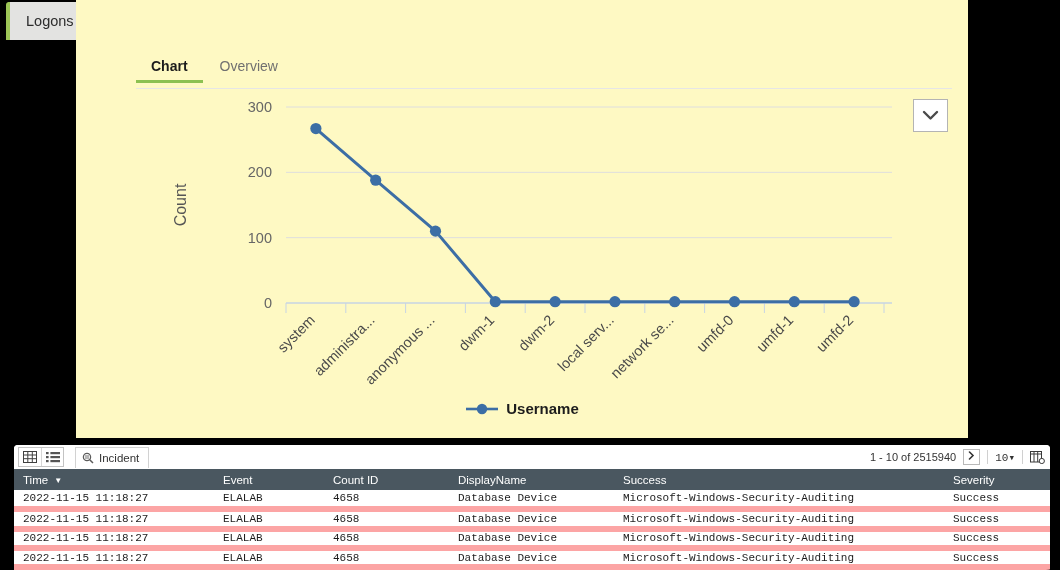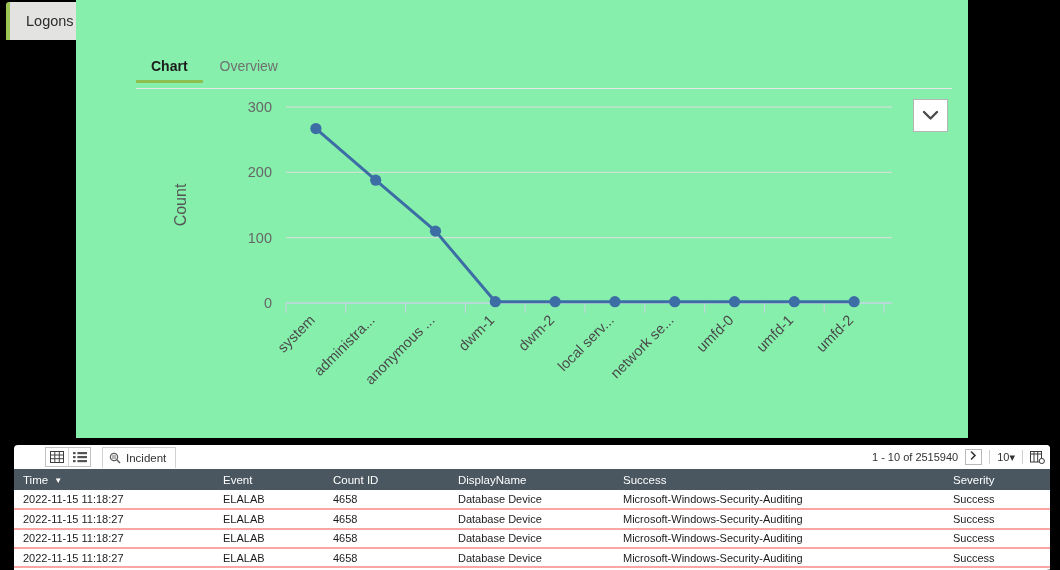--- a/index.html
+++ b/index.html
@@ -60,21 +60,21 @@
     border: 1px solid #3d4a51;
     color: #fff; font-size: 17px; line-height: 23px;
     text-align: center; cursor: pointer;
     font-weight: bold;
   }
 
   
   .panel {
     position: absolute; left: 76px; top: 0;
     width: 892px; height: 438px;
-    background: #86efac;
+    background: #fef9c3;
     padding-left: 12px;
   }
 
   
   .tabs { position: absolute; left: 75px; top: 58px; display: flex; }
   .tab {
     font-size: 14px; padding: 0 0 9px 0; margin-right: 32px;
     color: #707070; cursor: pointer; position: relative;
   }
   .tab.active { color: #1c1c1c; font-weight: bold; }
@@ -110,21 +110,21 @@
 
   
   .grid-panel {
     position: absolute; left: 14px; top: 445px;
     width: 1036px; height: 125px;
     background: #fff; border-radius: 4px 4px 0 0;
     overflow: hidden;
   }
   .grid-toolbar {
     height: 24px; display: flex; align-items: center;
-    background: #fff; padding-left: 4px; position: relative; margin-left: 27px;
+    background: #fff; padding-left: 4px; position: relative;
   }
   .view-toggle { display: flex; border: 1px solid #c3c3c3; height: 20px; }
   .view-btn {
     width: 22px; height: 18px; display: flex; align-items: center; justify-content: center;
     background: #fff; cursor: pointer;
   }
   .view-btn + .view-btn { border-left: 1px solid #d6d6d6; }
   .incident-tab {
     margin-left: 11px; height: 21px; display: flex; align-items: center;
     border: 1px solid #d2d2d2; border-bottom: none; background: #fff;
@@ -135,32 +135,32 @@
     position: absolute; right: 5px; top: 0; height: 24px;
     display: flex; align-items: center; gap: 7px;
   }
   .page-info { font-size: 11px; color: #333; }
   .next-btn {
     width: 17px; height: 16px; border: 1px solid #b9b9b9; background: #fff;
     font-size: 10px; line-height: 14px; text-align: center; color: #333;
     cursor: pointer; font-weight: bold;
   }
   .tb-sep { width: 1px; height: 14px; background: #d0d0d0; }
-  .page-size { font-size: 11px; color: #333; cursor: pointer; white-space: nowrap; }
+  .page-size { font-size: 11px; color: #333; cursor: pointer; white-space: nowrap; font-family: Liberation Mono, monospace; }
   .col-icon { cursor: pointer; display: flex; }
 
   table.grid { width: 100%; border-collapse: collapse; table-layout: fixed; }
   table.grid thead th {
     background: #4a5760; color: #fff; font-size: 11.5px; font-weight: normal;
     text-align: left; height: 21px; padding: 0 0 0 9px; white-space: nowrap;
   }
   table.grid tbody td {
     font-size: 11px; color: #1c1c1c; height: 19.3px;
-    padding: 0 0 0 9px; border-bottom: 2px solid #fca5a5;
-    white-space: nowrap; overflow: hidden;
+    padding: 0 0 0 9px; border-bottom: 6px solid #fca5a5;
+    white-space: nowrap; overflow: hidden; font-family: Liberation Mono, monospace;
   }
   .sort-caret { font-size: 8px; margin-left: 6px; display: inline-block; vertical-align: 1px; }
 
   .c-time { width: 200px; } .c-dev { width: 110px; } .c-eid { width: 125px; }
   .c-dn { width: 165px; } .c-src { width: 330px; } .c-sev { width: 106px; }
 
   
   .corner { position: absolute; width: 14px; height: 14px; background: #000; }
 </style>
 </head>
@@ -240,20 +240,29 @@
           <circle cx="343.29999999999995" cy="206.69333333333333" r="5.6" fill="#3c6ea5"></circle>
           <circle cx="403.09999999999997" cy="206.69333333333333" r="5.6" fill="#3c6ea5"></circle>
           <circle cx="462.9" cy="206.69333333333333" r="5.6" fill="#3c6ea5"></circle>
           <circle cx="522.7" cy="206.69333333333333" r="5.6" fill="#3c6ea5"></circle>
           <circle cx="582.5" cy="206.69333333333333" r="5.6" fill="#3c6ea5"></circle>
           <circle cx="642.3" cy="206.69333333333333" r="5.6" fill="#3c6ea5"></circle>
           <circle cx="702.1" cy="206.69333333333333" r="5.6" fill="#3c6ea5"></circle>
         </svg>
     </div>
 
+    <div class="legend">
+      <span class="legend-marker">
+        <svg width="34" height="14" viewBox="0 0 34 14">
+          <line x1="1" y1="7" x2="33" y2="7" stroke="#3c6ea5" stroke-width="2.6"></line>
+          <circle cx="17" cy="7" r="5.2" fill="#3c6ea5"></circle>
+        </svg>
+      </span>
+      <span class="legend-label">Username</span>
+    </div>
   </div>
 
   <div class="grid-panel">
     <div class="grid-toolbar">
 
       <div class="view-toggle">
         <div class="view-btn">
           <svg width="14" height="12" viewBox="0 0 14 12">
             <rect x="0.5" y="0.5" width="13" height="11" fill="none" stroke="#404040"></rect>
             <line x1="0.5" y1="4" x2="13.5" y2="4" stroke="#404040"></line>

